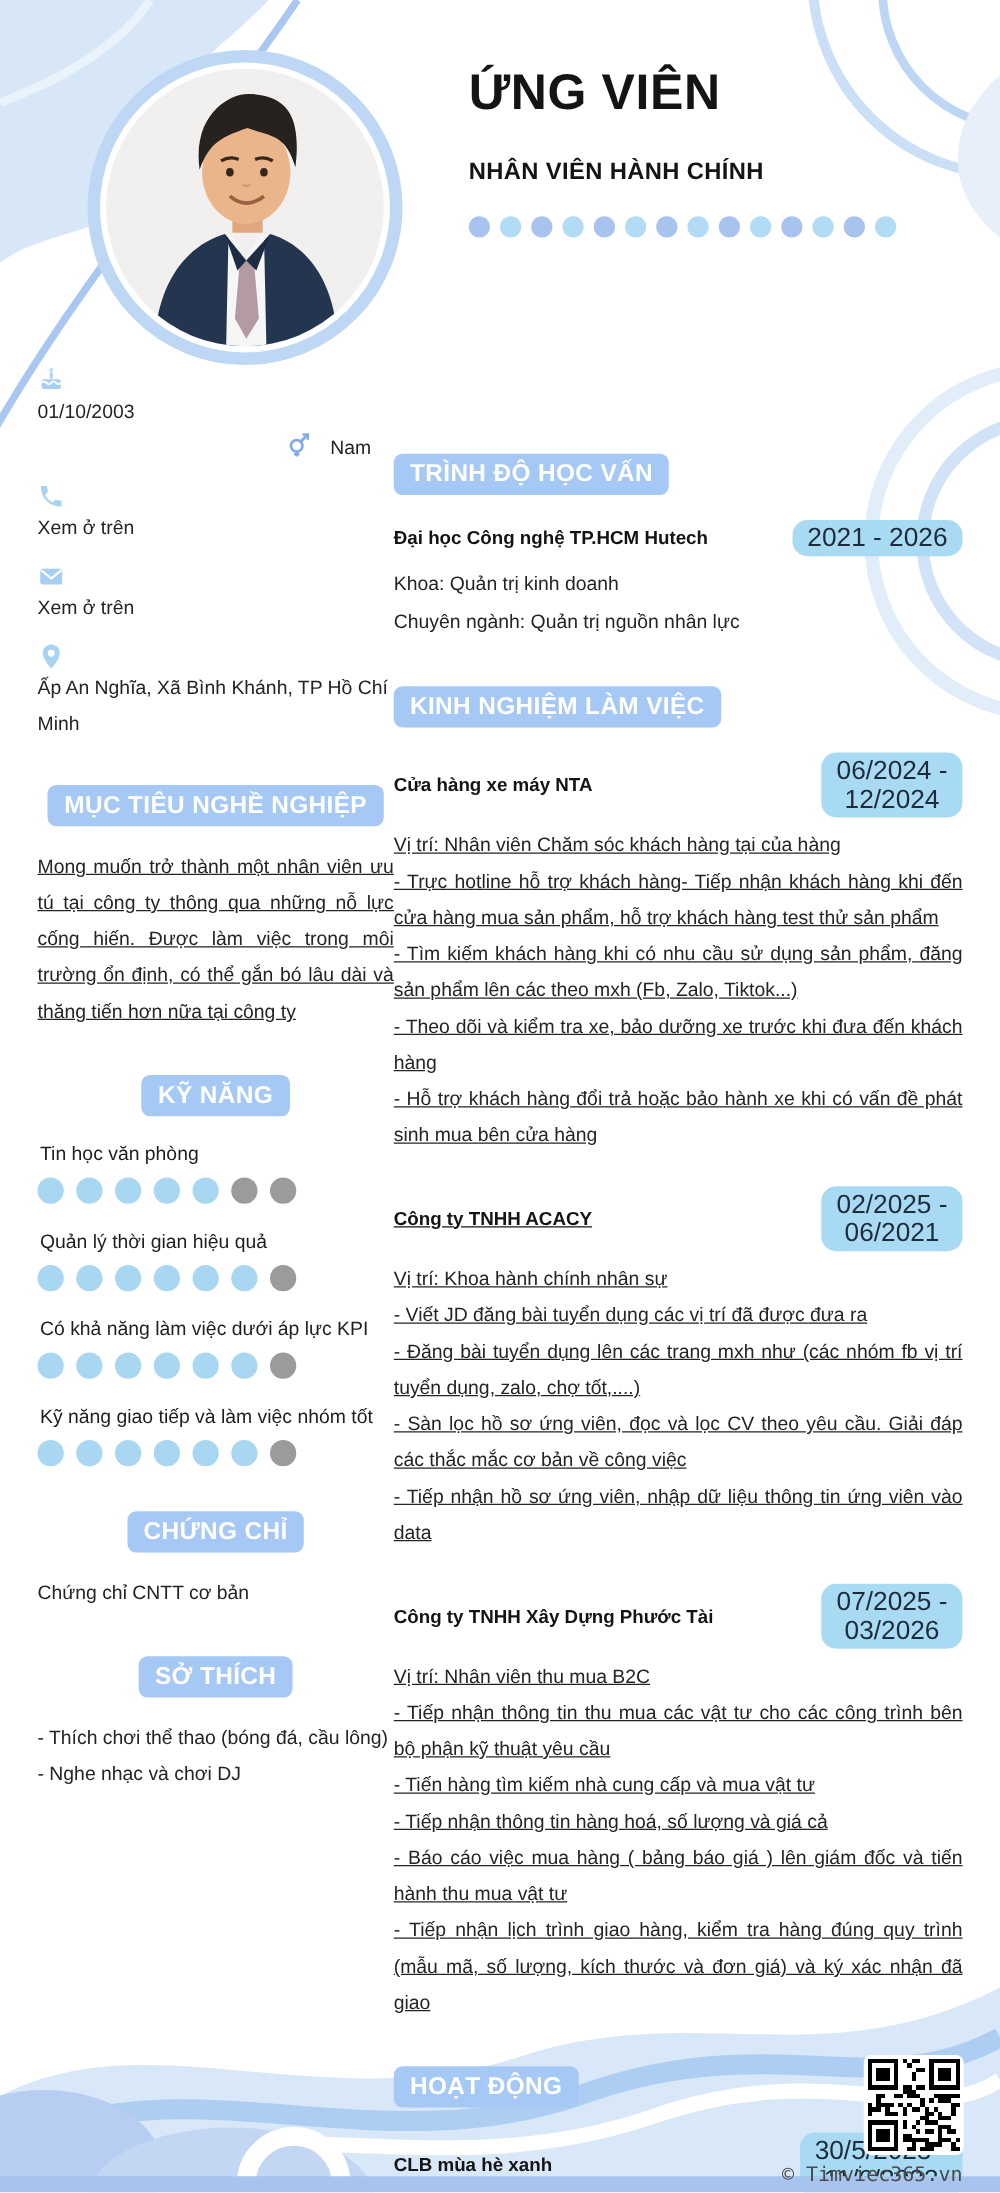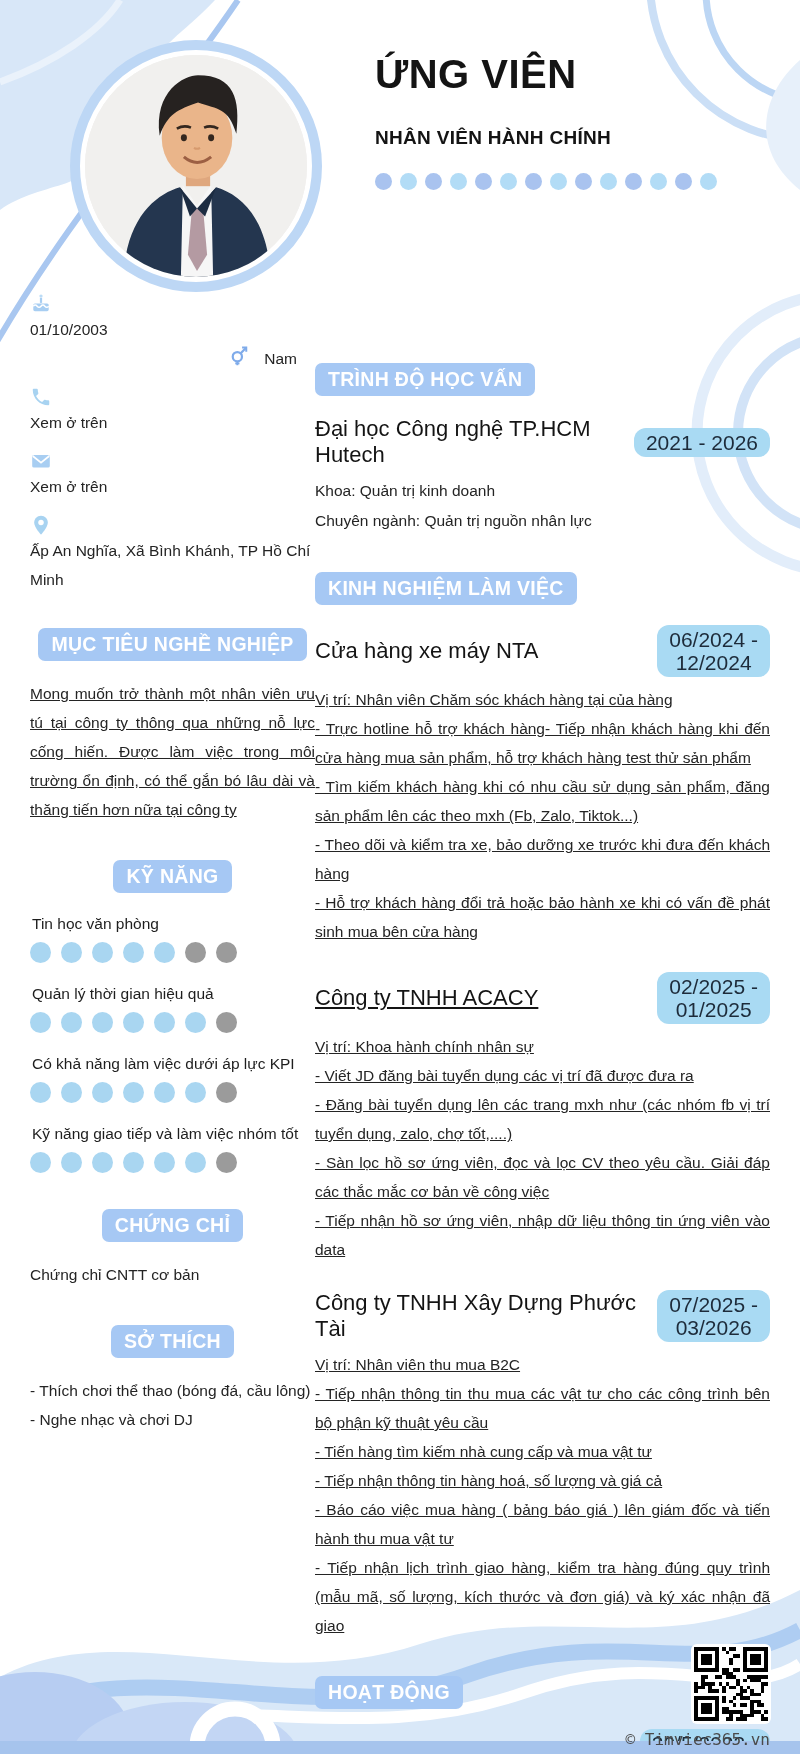--- a/index.html
+++ b/index.html
@@ -46,21 +46,21 @@
   
   .skill{margin-top:22px;}
   .skill-label{font-size:15.5px;color:#1e1e1e;margin:0 0 9px 2px;}
   .skill-dots{display:flex;gap:10px;}
   .dot{width:21px;height:21px;border-radius:50%;}
   .dot-on{background:#a9d6f1;}
   .dot-off{background:#9b9b9b;}
 
   
   .entry-head{display:flex;justify-content:space-between;align-items:center;margin:0 0 8px 0;}
-  .entry-name{font-size:22px;font-weight:normal;color:#141414;}
+  .entry-name{font-size:15px;font-weight:bold;color:#141414;}
   .entry-name.u{text-decoration:underline;}
   .badge{background:#a9daf3;border-radius:12px;padding:3px 12px;font-size:21px;line-height:23px;
          color:#1d2b3a;text-align:center;white-space:nowrap;flex:0 0 auto;margin-left:12px;}
   .job{margin-top:26px;}
   .edu-lines .line{line-height:30px;}
 
   
   .qr{position:absolute;right:29px;top:1644px;width:80px;height:80px;background:#fff;border-radius:6px;
       padding:3px;box-sizing:border-box;z-index:3;}
   .qr svg{width:100%;height:100%;display:block;}
@@ -288,21 +288,21 @@
         <p class="para">- Tìm kiếm khách hàng khi có nhu cầu sử dụng sản phẩm, đăng sản phẩm lên các theo mxh (Fb, Zalo, Tiktok...)</p>
         <p class="para">- Theo dõi và kiểm tra xe, bảo dưỡng xe trước khi đưa đến khách hàng</p>
         <p class="para">- Hỗ trợ khách hàng đổi trả hoặc bảo hành xe khi có vấn đề phát sinh mua bên cửa hàng</p>
       </div>
 
       <div class="job">
         <div class="entry-head">
           <span class="entry-name u">Công ty TNHH ACACY</span>
           <span class="badge">
             <div>02/2025 -</div>
-            <div>01/2025</div>
+            <div>06/2021</div>
           </span>
         </div>
         <p class="para">Vị trí: Khoa hành chính nhân sự</p>
         <p class="para">- Viết JD đăng bài tuyển dụng các vị trí đã được đưa ra</p>
         <p class="para">- Đăng bài tuyển dụng lên các trang mxh như (các nhóm fb vị trí tuyển dụng, zalo, chợ tốt,....)</p>
         <p class="para">- Sàn lọc hồ sơ ứng viên, đọc và lọc CV theo yêu cầu. Giải đáp các thắc mắc cơ bản về công việc</p>
         <p class="para">- Tiếp nhận hồ sơ ứng viên, nhập dữ liệu thông tin ứng viên vào data</p>
       </div>
 
       <div class="job">

